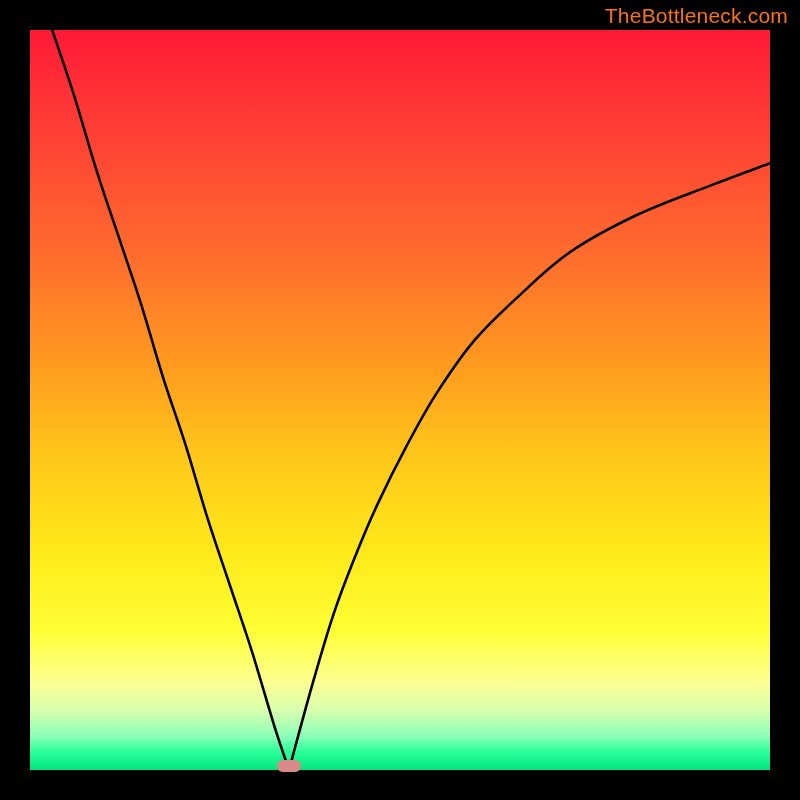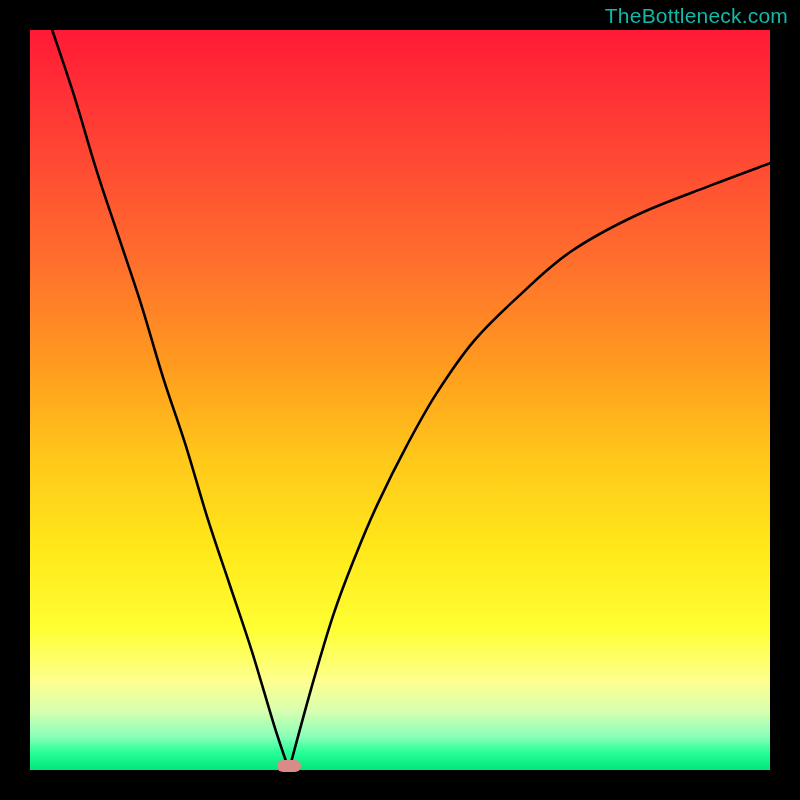--- a/index.html
+++ b/index.html
@@ -39,21 +39,21 @@
       #d8ffb0 92%,
       #89ffb8 95.5%,
       #2cff9a 97.5%,
       #00e67d 100%
     );
   }
   .watermark {
     position: absolute;
     top: 4px;
     right: 12px;
-    color: #14b8a6;
+    color: #f97316;
     font-size: 21px;
     letter-spacing: 0.2px;
     font-weight: 400;
     user-select: none;
   }
   svg.curve {
     position: absolute;
     top: 0;
     left: 0;
     width: 740px;

